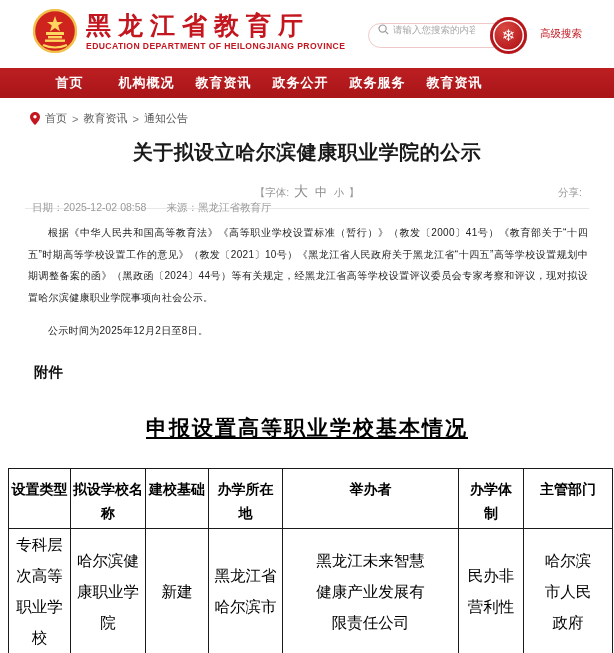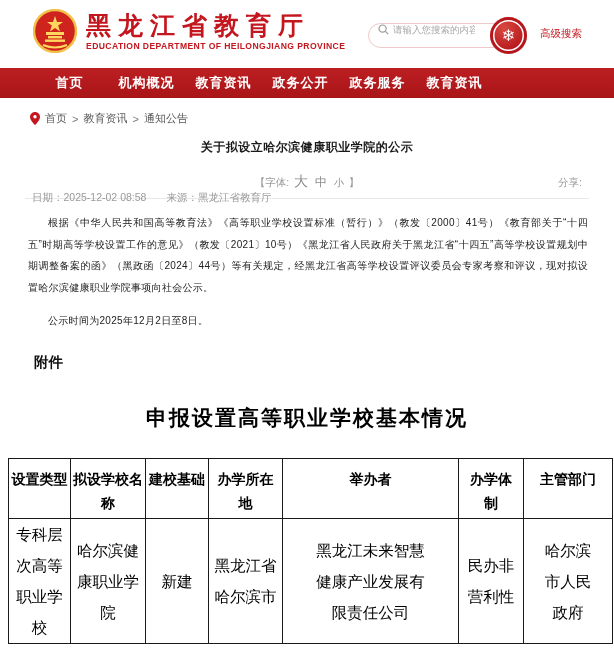--- a/index.html
+++ b/index.html
@@ -30,38 +30,38 @@
   .nav { height:30px; background:linear-gradient(#bc1f22,#a91518); display:flex; align-items:center; padding-left:31px; }
   .nav-item { width:77px; text-align:center; color:#fff; font-size:13px; font-weight:bold; letter-spacing:1px; cursor:pointer; }
 
   
   .breadcrumb { margin:13px 0 0 30px; display:flex; align-items:center; font-size:11px; color:#595959; }
   .breadcrumb svg { margin-right:5px; }
   .crumb { cursor:pointer; }
   .crumb-sep { margin:0 5px; color:#7a7a7a; }
 
   
-  .article-title { margin-top:13px; text-align:center; font-size:12px; font-weight:bold; color:#1a1a1a; letter-spacing:0.5px; }
+  .article-title { margin-top:13px; text-align:center; font-size:20px; font-weight:bold; color:#1a1a1a; letter-spacing:0.5px; }
   .meta { position:relative; margin:17px 32px 0; height:18px; font-size:10.5px; color:#9a9a9a; }
   .meta-left { position:absolute; left:0; top:18px;text-align:right; }
   .meta-left .gap { display:inline-block; width:20px; }
   .meta-center { position:absolute; left:50%; top:0; transform:translateX(-50%); white-space:nowrap; }
   .font-btn { cursor:pointer; color:#8b8b8b; margin:0 2px; }
   .font-l { font-size:14px; } .font-m { font-size:12px; } .font-s { font-size:10px; }
   .meta-right { position:absolute; right:0; top:3px; }
   .divider { margin:7px 25px 0; border-bottom:1px solid #e8e8e8; }
 
   
   .content { margin:13px 26px 0 28px; }
   .para { font-size:10px; line-height:2.17; color:#222; text-indent:2em; letter-spacing:0.3px; text-align:justify; }
   .para2 { margin-top:11px; }
   .attachment { margin:22px 0 0 34px; font-size:14.5px; font-weight:bold; color:#111; }
 
   
-  .table-title { margin-top:32px; text-align:center; font-family:"Liberation Serif","DejaVu Serif",serif; font-size:21px; font-weight:bold; color:#000; letter-spacing:2px; }
+  .table-title { margin-top:32px; text-align:center; font-family:"Liberation Serif","DejaVu Serif",serif; font-size:21px; font-weight:bold; color:#000; letter-spacing:2px;text-decoration:underline; }
   table.app { border-collapse:collapse; table-layout:fixed; margin:26px 0 0 8px; width:604px; }
   table.app th, table.app td { border:1.5px solid #1a1a1a; white-space:pre-line; text-align:center; }
   table.app th { height:60px; vertical-align:top; padding-top:9px; font-size:14px; font-weight:bold; line-height:1.7; font-family:"Liberation Sans",sans-serif; color:#000; }
   table.app td { height:125px; vertical-align:middle; font-family:"Liberation Serif","DejaVu Serif",serif; font-size:15.5px; line-height:2; color:#000; }
   .c1{width:62px;} .c2{width:75px;} .c3{width:63px;} .c4{width:74px;} .c5{width:176px;} .c6{width:65px;} .c7{width:89px;}
 </style>
 </head>
 <body>
 
 <div class="topbar">

